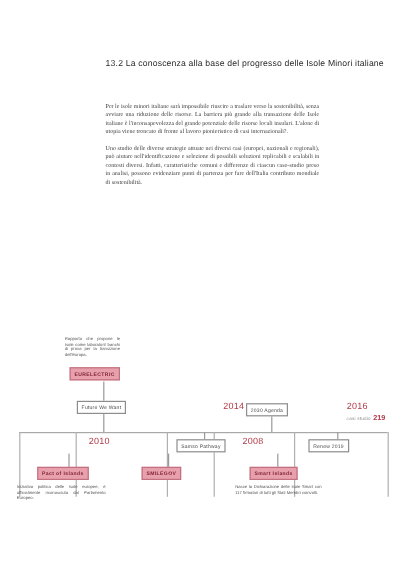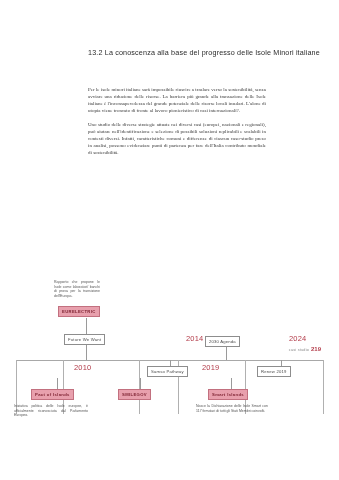--- a/index.html
+++ b/index.html
@@ -177,28 +177,28 @@
     <div class="connector" style="left:86px; top:40px; height:16px;"></div>
 
     <div class="chip-white" style="left:64px; top:56px;">Future We Want</div>
     <div class="connector" style="left:86px; top:67px; height:15px;"></div>
 
     <div class="year" style="left:186px; top:56px;">2014</div>
 
     <div class="chip-white" style="left:205px; top:58px;">2030 Agenda</div>
     <div class="connector" style="left:226px; top:69px; height:13px;"></div>
 
-    <div class="year" style="left:289px; top:56px;">2024</div>
+    <div class="year" style="left:289px; top:56px;">2016</div>
 
     <div class="year" style="left:74px; top:85px;">2010</div>
 
     <div class="chip-white" style="left:147px; top:88px;">Samso Pathway</div>
     <div class="connector" style="left:170px; top:82px; height:6px;"></div>
 
-    <div class="year" style="left:202px; top:85px;">2019</div>
+    <div class="year" style="left:202px; top:85px;">2008</div>
 
     <div class="chip-white" style="left:257px; top:88px;">Renew 2019</div>
     <div class="connector" style="left:281px; top:82px; height:6px;"></div>
 
     <div class="connector" style="left:57px; top:100px; height:11px;"></div>
     <div class="chip-pink" style="left:31px; top:111px;">Pact of Islands</div>
     <div class="note" style="left:14px; top:126px; width:74px;">Iniziativa politica delle Isole europee, è ufficialmente riconosciuta dal Parlamento Europeo.</div>
 
     <div class="connector" style="left:140px; top:100px; height:11px;"></div>
     <div class="chip-pink" style="left:118px; top:111px;">SMILEGOV</div>

